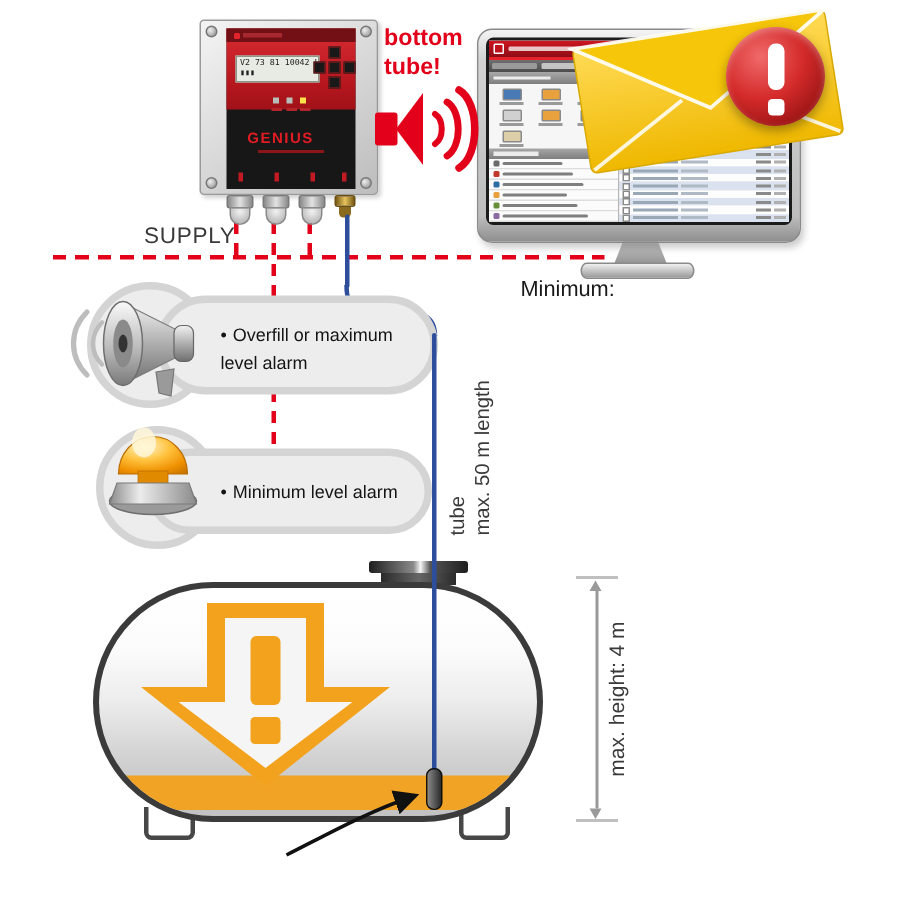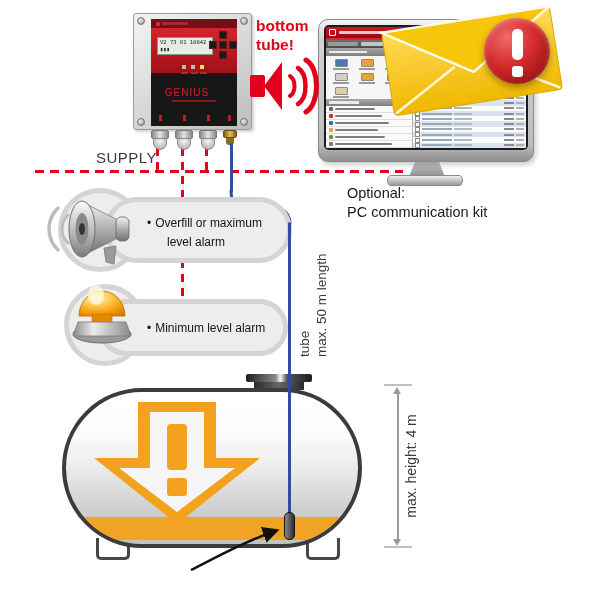--- a/index.html
+++ b/index.html
@@ -21,21 +21,21 @@
              background:linear-gradient(180deg,#d92b33,#b5161e 70%,#a01218);}
   .logo-strip{position:absolute;left:0;top:0;width:86px;height:9px;background:#731015;display:flex;align-items:center;padding-left:5px;gap:2px;box-sizing:border-box;}
   .logo-dot{width:4px;height:4px;background:#e2242c;border-radius:1px;}
   .logo-bar{width:26px;height:2.5px;background:#a82830;}
   .lcd{position:absolute;left:6px;top:18px;width:56px;height:18px;background:#e8ebe3;border:1px solid #8e9688;
        font-family:"DejaVu Sans Mono",monospace;font-size:5.5px;line-height:7px;color:#222;padding:1px 2px;box-sizing:border-box;overflow:hidden;white-space:nowrap;}
   .dbtn{position:absolute;width:8px;height:8px;background:#191919;border:1px solid #5c1a1a;box-sizing:border-box;}
   .led{position:absolute;width:4px;height:4px;}
   .ledlbl{position:absolute;width:7px;height:1.5px;background:#b5262c;}
   .genius{position:absolute;left:0;top:68px;width:72px;text-align:center;color:#e11c24;
-          font-size:10px;font-weight:normal;letter-spacing:1px;}
+          font-size:10px;font-weight:bold;letter-spacing:1px;}
   .genius-sub{position:absolute;left:21px;top:81px;width:44px;height:2px;background:#8c1518;}
   .tmark{position:absolute;width:3px;height:6px;background:#c21a22;top:96px;}
   .nut{position:absolute;height:9px;background:linear-gradient(90deg,#8a8a8a,#e2e2e2 50%,#8a8a8a);
        border:1px solid #7a7a7a;border-radius:2px;box-sizing:border-box;}
   .dome{position:absolute;height:12px;background:radial-gradient(circle at 50% 20%,#f2f2f2,#a8a8a8);
         border:1px solid #8a8a8a;border-radius:0 0 7px 7px;box-sizing:border-box;}
   .bnut{position:absolute;left:223px;top:130px;width:14px;height:8px;border-radius:2px;
         background:linear-gradient(90deg,#7a5a16,#e6c35c 50%,#7a5a16);border:1px solid #6b4f12;box-sizing:border-box;}
   .bstem{position:absolute;left:226px;top:138px;width:8px;height:7px;background:#8a6a1e;border-radius:0 0 3px 3px;}
 
@@ -100,21 +100,21 @@
          background:radial-gradient(circle at 35% 30%,#f06a6a,#d42a2a 45%,#8c0f0f 88%);
          box-shadow:0 3px 7px rgba(0,0,0,.35), inset 0 2px 5px rgba(255,255,255,.35);}
   .badge-bar{position:absolute;left:28px;top:11px;width:11px;height:31px;background:#fff;border-radius:5px;}
   .badge-dot{position:absolute;left:28px;top:48px;width:11px;height:11px;background:#fff;border-radius:3px;}
 
   
   .pill{background:#ededed;border:5px solid #d4d4d4;border-radius:40px;box-sizing:border-box;}
   .pill-circle{border-radius:50%;background:#ededed;border:5px solid #d4d4d4;box-sizing:border-box;}
   .pill-text{color:#141414;font-size:12px;line-height:19px;}
   .bullet{margin-right:4px;}
-  .ind{margin-left:20px;}
+  .ind{margin-left:0;}
 
   
   .foot{width:34px;height:22px;background:#fff;border:3px solid #474747;border-top:none;border-radius:0 0 5px 5px;box-sizing:border-box;}
   .tank{left:62px;top:388px;width:300px;height:160px;border:4px solid #3b3b3b;border-radius:84px;box-sizing:border-box;overflow:hidden;
         background:linear-gradient(180deg,#ffffff 4%,#fbfbfb 28%,#ececec 50%,#d8d8d8 68%,#cbcbcb 82%,#c2c2c2);}
   .band{position:absolute;left:0;right:0;bottom:4px;height:23px;background:#f0a325;}
   .flange-bar{left:246px;top:374px;width:66px;height:8px;border-radius:2px;
               background:linear-gradient(90deg,#1e1e1e,#8a8a8a 45%,#f5f5f5 52%,#555 62%,#1e1e1e);}
   .flange-collar{left:254px;top:382px;width:50px;height:8px;background:linear-gradient(90deg,#2a2a2a,#666 50%,#2a2a2a);}
   .weight{left:284px;top:512px;width:11px;height:28px;border-radius:5px;border:1px solid #111;
@@ -332,22 +332,21 @@
                   <div class="t-b4"></div>
                 </div>
               </div>
           </div>
         </div>
       </div>
     </div>
   </div>
 
   <div class="abs plain-label" style="left:347px;top:184px;">
-    <div>Optional:</div>
-    <div>PC communication kit</div>
+    <div>Minimum:</div>
   </div>
 
   <div class="abs enc">
     <div class="screw" style="left:3px;top:3px;"></div>
     <div class="screw" style="right:3px;top:3px;"></div>
     <div class="screw" style="left:3px;bottom:3px;"></div>
     <div class="screw" style="right:3px;bottom:3px;"></div>
     <div class="panel">
       <div class="panel-red">
         <div class="logo-strip">

